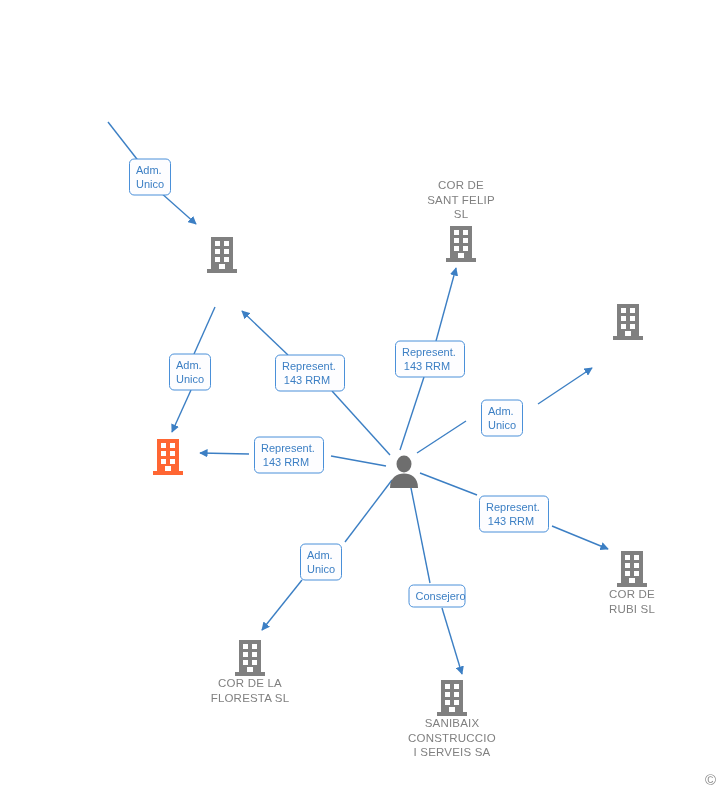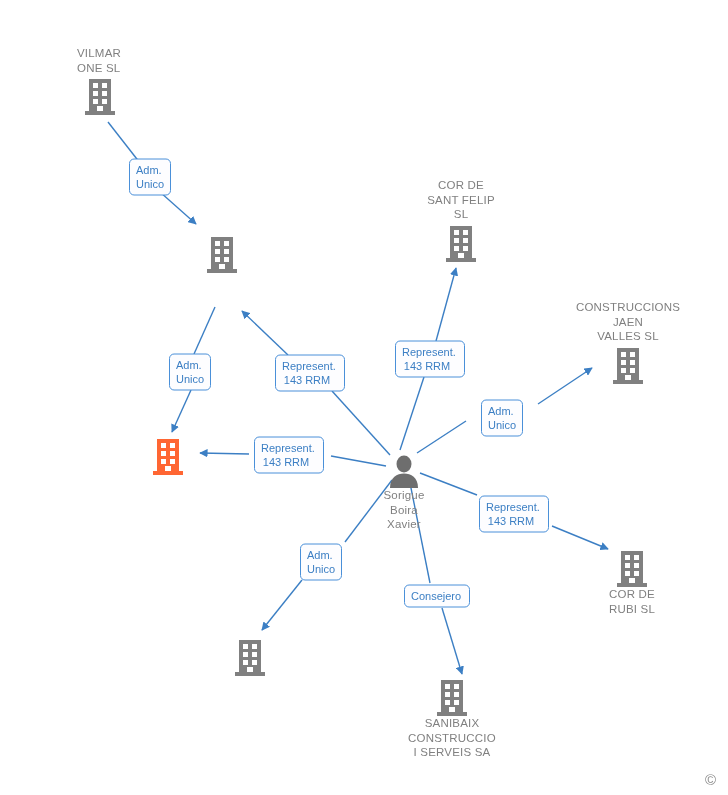--- a/index.html
+++ b/index.html
@@ -132,41 +132,20 @@
       <path d="M 552 526 L 608 549" marker-end="url(#arrow)"></path>
 
       <path d="M 392 480 L 345 542"></path>
       <path d="M 302 580 L 262 630" marker-end="url(#arrow)"></path>
 
       <path d="M 410 483 L 430 583"></path>
       <path d="M 442 608 L 462 674" marker-end="url(#arrow)"></path>
     </g>
   </svg>
 
-  <div class="node left-align" style="left:140px; top:46px;">
-    <div class="label">VILMAR
-ONE SL</div>
-    <div class="icon-wrap">
-      <svg width="34" height="38" viewBox="0 0 34 38" xmlns="http://www.w3.org/2000/svg">
-        <g fill="#808080">
-          <rect x="6" y="2" width="22" height="32"></rect>
-          <rect x="2" y="34" width="30" height="4"></rect>
-        </g>
-        <g fill="#ffffff">
-          <rect x="10" y="6" width="5" height="5"></rect>
-            <rect x="19" y="6" width="5" height="5"></rect>
-          <rect x="10" y="14" width="5" height="5"></rect>
-            <rect x="19" y="14" width="5" height="5"></rect>
-          <rect x="10" y="22" width="5" height="5"></rect>
-            <rect x="19" y="22" width="5" height="5"></rect>
-          <rect x="14" y="29" width="6" height="5"></rect>
-        </g>
-      </svg>
-    </div>
-  </div>
 
   <div class="node" style="left:222px; top:233px;">
     <div class="icon-wrap">
       <svg width="34" height="38" viewBox="0 0 34 38" xmlns="http://www.w3.org/2000/svg">
         <g fill="#808080">
           <rect x="6" y="2" width="22" height="32"></rect>
           <rect x="2" y="34" width="30" height="4"></rect>
         </g>
         <g fill="#ffffff">
           <rect x="10" y="6" width="5" height="5"></rect>
@@ -218,23 +197,20 @@
             <rect x="19" y="14" width="5" height="5"></rect>
           <rect x="10" y="22" width="5" height="5"></rect>
             <rect x="19" y="22" width="5" height="5"></rect>
           <rect x="14" y="29" width="6" height="5"></rect>
         </g>
       </svg>
     </div>
   </div>
 
   <div class="node" style="left:628px; top:300px;">
-    <div class="label">CONSTRUCCIONS
-JAEN
-VALLES SL</div>
     <div class="icon-wrap">
       <svg width="34" height="38" viewBox="0 0 34 38" xmlns="http://www.w3.org/2000/svg">
         <g fill="#808080">
           <rect x="6" y="2" width="22" height="32"></rect>
           <rect x="2" y="34" width="30" height="4"></rect>
         </g>
         <g fill="#ffffff">
           <rect x="10" y="6" width="5" height="5"></rect>
             <rect x="19" y="6" width="5" height="5"></rect>
           <rect x="10" y="14" width="5" height="5"></rect>
@@ -280,20 +256,22 @@
           <rect x="10" y="6" width="5" height="5"></rect>
             <rect x="19" y="6" width="5" height="5"></rect>
           <rect x="10" y="14" width="5" height="5"></rect>
             <rect x="19" y="14" width="5" height="5"></rect>
           <rect x="10" y="22" width="5" height="5"></rect>
             <rect x="19" y="22" width="5" height="5"></rect>
           <rect x="14" y="29" width="6" height="5"></rect>
         </g>
       </svg>
     </div>
+    <div class="label">COR DE LA
+FLORESTA  SL</div>
   </div>
 
   <div class="node" style="left:452px; top:676px;">
     <div class="icon-wrap">
       <svg width="34" height="38" viewBox="0 0 34 38" xmlns="http://www.w3.org/2000/svg">
         <g fill="#808080">
           <rect x="6" y="2" width="22" height="32"></rect>
           <rect x="2" y="34" width="30" height="4"></rect>
         </g>
         <g fill="#ffffff">
@@ -314,23 +292,20 @@
 
   <div class="node" style="left:404px; top:448px;">
     <div class="icon-wrap">
       <svg width="34" height="34" viewBox="0 0 34 34" xmlns="http://www.w3.org/2000/svg">
         <g fill="#6e6e6e">
           <ellipse cx="17" cy="10" rx="7.5" ry="8.5"></ellipse>
           <path d="M 3 34 C 3 23.5 10 19.5 17 19.5 C 24 19.5 31 23.5 31 34 Z"></path>
         </g>
       </svg>
     </div>
-    <div class="label">Sorigue
-Boira
-Xavier</div>
   </div>
 
   <div class="edge-label" style="left:150px; top:177px; width:42px;">Adm.
 Unico</div>
 
   <div class="edge-label" style="left:190px; top:372px; width:42px;">Adm.
 Unico</div>
 
   <div class="edge-label" style="left:310px; top:373px; width:70px;">Represent.
 143 RRM</div>
@@ -343,19 +318,19 @@
 
   <div class="edge-label" style="left:502px; top:418px; width:42px;">Adm.
 Unico</div>
 
   <div class="edge-label" style="left:514px; top:514px; width:70px;">Represent.
 143 RRM</div>
 
   <div class="edge-label" style="left:321px; top:562px; width:42px;">Adm.
 Unico</div>
 
-  <div class="edge-label" style="left:437px; top:596px; width:66px;">Consejero</div>
+  <div class="edge-label" style="left:437px; top:596px; width:57px;">Consejero</div>
 
   <div id="watermark">
     <span class="copy">©</span>
   </div>
 
 </div>
 
 </body></html>

